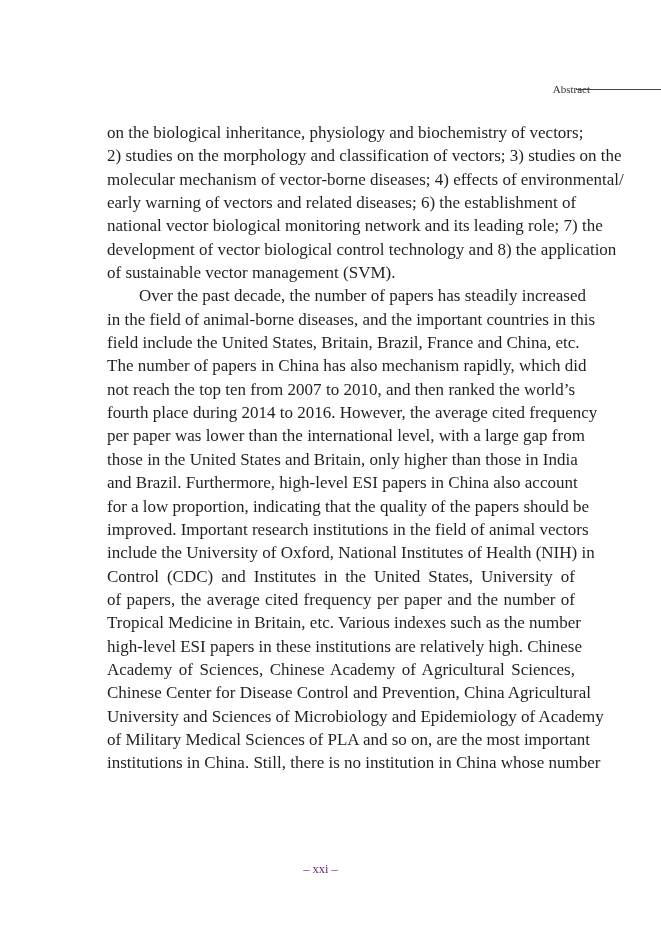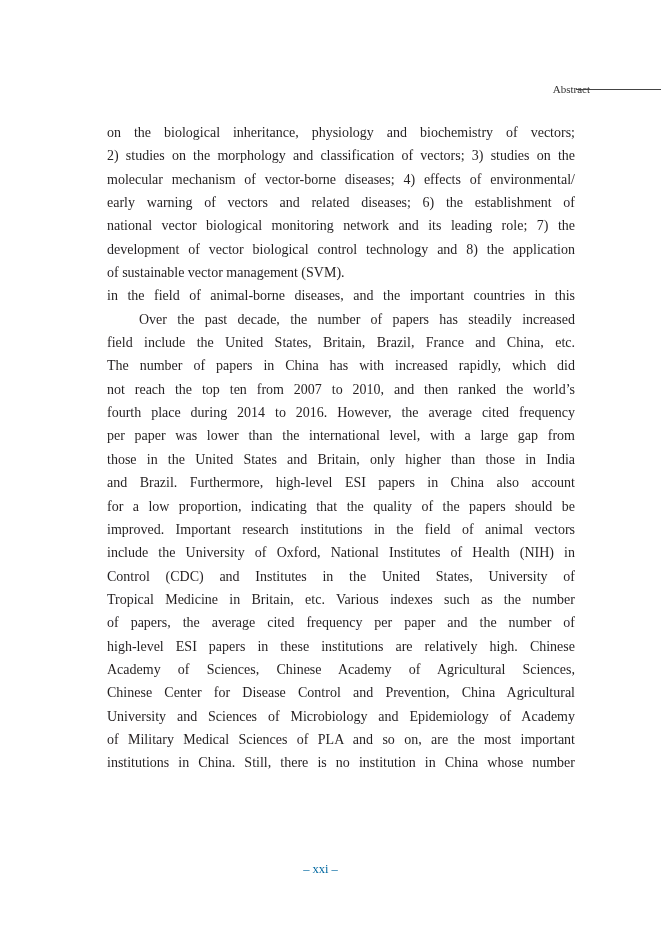--- a/index.html
+++ b/index.html
@@ -37,21 +37,21 @@
       right: 0;
       top: 7px;
       height: 0;
       border-top: 1px solid #444;
     }
     .body-text {
       position: absolute;
       left: 107px;
       top: 121px;
       width: 468px;
-      font-size: 14px;
+      font-size: 17px;
       line-height: 23.35px;
       text-align: justify;
     }
     .line {
       display: block;
       text-align: justify;
       text-align-last: justify;
       white-space: nowrap;
       height: 23.35px;
     }
@@ -61,21 +61,21 @@
     .line.indent {
       padding-left: 32px;
     }
     .footer {
       position: absolute;
       top: 862px;
       left: 0;
       width: 661px;
       text-align: center;
       font-size: 12.5px;
-      color: #0369a1;
+      color: #701a75;
       padding-right: 20px;
       box-sizing: border-box;
     }
   </style>
 </head>
 <body>
 
 <div class="header">
   <span class="header-label">Abstract</span>
   <div class="header-rule"></div>
@@ -85,35 +85,35 @@
   <div>
     <span class="line">on the biological inheritance, physiology and biochemistry of vectors;</span>
     <span class="line">2) studies on the morphology and classification of vectors; 3) studies on the</span>
     <span class="line">molecular mechanism of vector-borne diseases; 4) effects of environmental/</span>
     <span class="line">early warning of vectors and related diseases; 6) the establishment of</span>
     <span class="line">national vector biological monitoring network and its leading role; 7) the</span>
     <span class="line">development of vector biological control technology and 8) the application</span>
     <span class="line last">of sustainable vector management (SVM).</span>
   </div>
   <div>
+    <span class="line indent">Over the past decade, the number of papers has steadily increased</span>
     <span class="line">in the field of animal-borne diseases, and the important countries in this</span>
-    <span class="line indent">Over the past decade, the number of papers has steadily increased</span>
     <span class="line">field include the United States, Britain, Brazil, France and China, etc.</span>
-    <span class="line">The number of papers in China has with increased rapidly, which did</span>
+    <span class="line">The number of papers in China has also mechanism rapidly, which did</span>
     <span class="line">not reach the top ten from 2007 to 2010, and then ranked the world’s</span>
     <span class="line">fourth place during 2014 to 2016. However, the average cited frequency</span>
     <span class="line">per paper was lower than the international level, with a large gap from</span>
     <span class="line">those in the United States and Britain, only higher than those in India</span>
     <span class="line">and Brazil. Furthermore, high-level ESI papers in China also account</span>
     <span class="line">for a low proportion, indicating that the quality of the papers should be</span>
     <span class="line">improved. Important research institutions in the field of animal vectors</span>
     <span class="line">include the University of Oxford, National Institutes of Health (NIH) in</span>
     <span class="line">Control (CDC) and Institutes in the United States, University of</span>
+    <span class="line">of papers, the average cited frequency per paper and the number of</span>
     <span class="line">Tropical Medicine in Britain, etc. Various indexes such as the number</span>
-    <span class="line">of papers, the average cited frequency per paper and the number of</span>
     <span class="line">high-level ESI papers in these institutions are relatively high. Chinese</span>
     <span class="line">Academy of Sciences, Chinese Academy of Agricultural Sciences,</span>
     <span class="line">Chinese Center for Disease Control and Prevention, China Agricultural</span>
     <span class="line">University and Sciences of Microbiology and Epidemiology of Academy</span>
     <span class="line">of Military Medical Sciences of PLA and so on, are the most important</span>
     <span class="line">institutions in China. Still, there is no institution in China whose number</span>
   </div>
 </div>
 
 <div class="footer">– xxi –</div>

